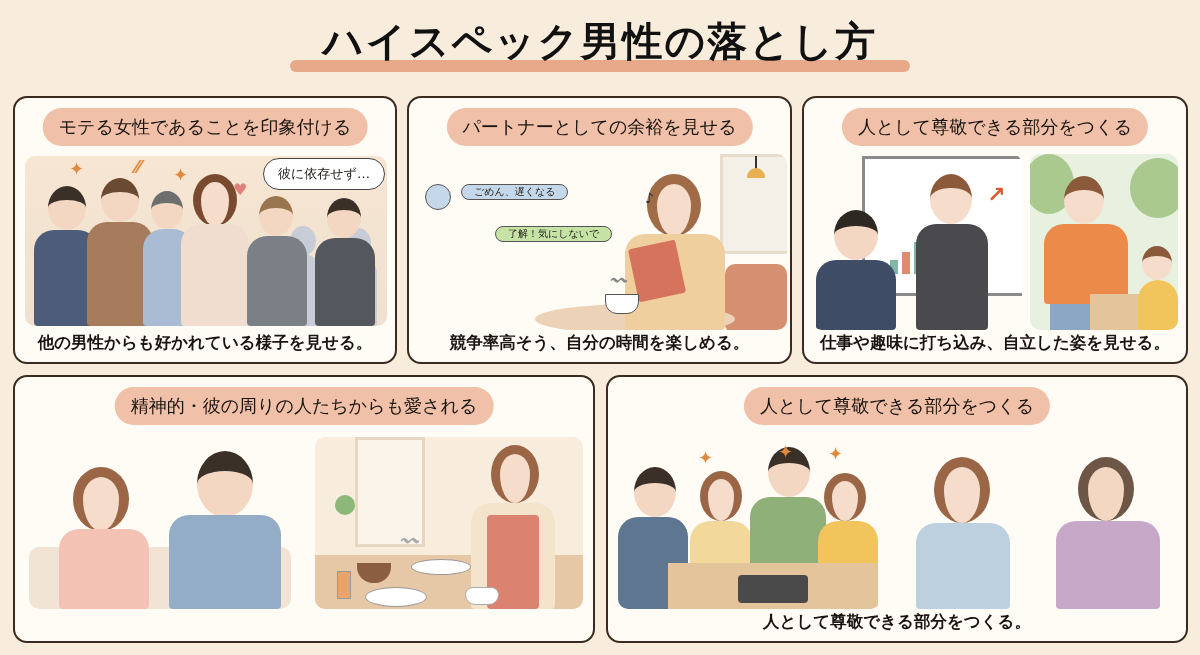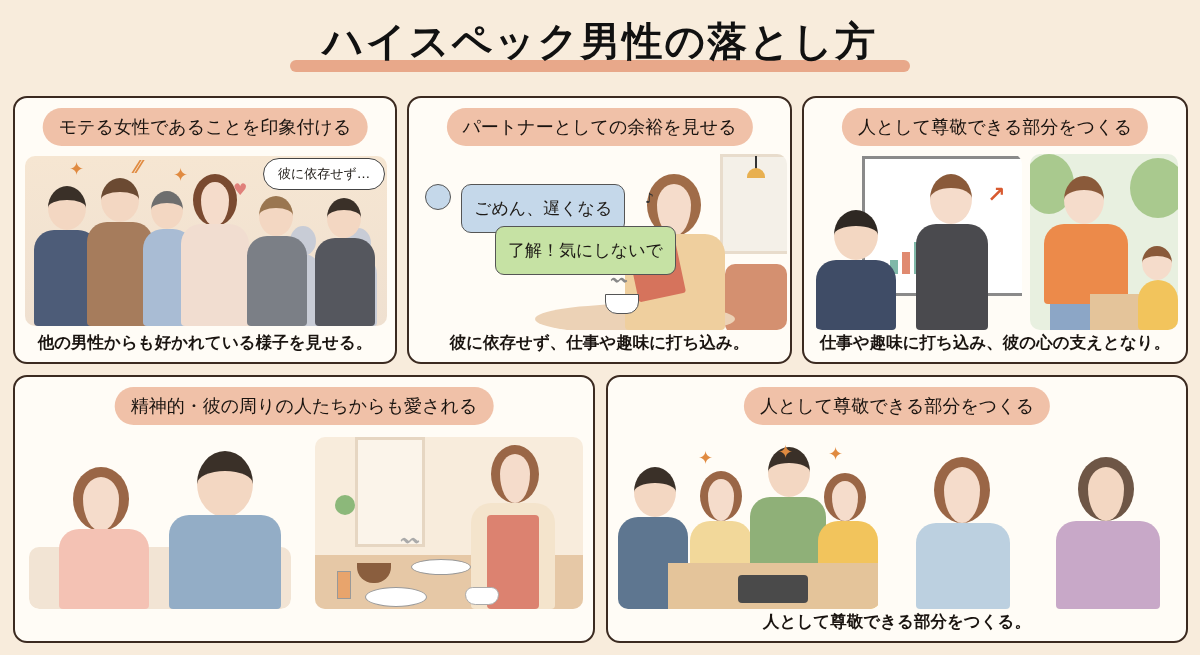--- a/index.html
+++ b/index.html
@@ -35,22 +35,22 @@
   }
   .caption {
     position: absolute; left: 0; right: 0; bottom: 8px;
     text-align: center; font-size: 16.5px; font-weight: bold; color: #1a1410;
     white-space: nowrap;
   }
   .scene {
     position: absolute; border-radius: 10px; overflow: hidden;
   }
   .bubble {
-    position: absolute; padding: 12px 12px; border: 1.5px solid #555;
-    border-radius: 10px; font-size: 17px; white-space: nowrap;
+    position: absolute; padding: 0 12px; border: 1.5px solid #555;
+    border-radius: 10px; font-size: 10px; white-space: nowrap;
   }
   .thought {
     position: absolute; background: #fff; border: 1.5px solid #444;
     border-radius: 30px; padding: 6px 14px; font-size: 13px; white-space: nowrap;
   }
   .fig { position: absolute; }
   .head { position: absolute; border-radius: 50%; }
   .body { position: absolute; border-radius: 20px 20px 4px 4px; }
   .sparkle { position: absolute; color: #e08a40; font-size: 18px; font-weight: bold; }
 </style>
@@ -131,21 +131,21 @@
     <span style="position:absolute; left:230px; top:36px; font-size:14px; color:#333;">♪</span>
 
     <div style="position:absolute; left:10px; top:30px; width:26px; height:26px; border-radius:50%; background:#c5d8ea; border:1.5px solid #555;"></div>
     <div class="bubble" style="left:46px; top:30px; background:#c5d8ea;">
       <span>ごめん、遅くなる</span>
     </div>
     <div class="bubble" style="left:80px; top:72px; background:#c6e2a4;border-radius:9px;">
       <span>了解！気にしないで</span>
     </div>
   </div>
-  <div class="caption">彼に依存せず、仕事や趣味に打ち込み。</div>
+  <div class="caption">競争率高そう、自分の時間を楽しめる。</div>
 </div>
 
 <div class="panel" style="left:802px; top:96px; width:386px; height:268px;">
   <div class="pill">人として尊敬できる部分をつくる</div>
   <div class="scene" style="left:8px; top:56px; width:210px; height:176px; background:#fffcf6;">
     <div style="position:absolute; left:50px; top:2px; width:165px; height:140px; background:#fff; border:3px solid #8a8a8a;"></div>
     <div style="position:absolute; left:78px; top:80px; width:40px; height:40px;">
       <div style="position:absolute; left:0; bottom:0; width:8px; height:14px; background:#7fb8a8;"></div>
       <div style="position:absolute; left:12px; bottom:0; width:8px; height:22px; background:#e08a70;"></div>
       <div style="position:absolute; left:24px; bottom:0; width:8px; height:32px; background:#7fb8a8;"></div>
@@ -167,21 +167,21 @@
       <div class="head" style="left:24px; top:0; width:40px; height:48px; background:#f5dccb; border-top:14px solid #8a5a3a;"></div>
       <div class="body" style="left:4px; top:48px; width:84px; height:80px; background:#ec8a4a;"></div>
       <div style="position:absolute; left:10px; top:128px; width:72px; height:26px; background:#8ca6c6;"></div>
     </div>
     <div style="position:absolute; left:60px; top:140px; width:60px; height:36px; background:#e4c49a;"></div>
     <div class="fig" style="left:108px; top:92px; width:40px; height:84px;">
       <div class="head" style="left:4px; top:0; width:30px; height:34px; background:#f5dccb; border-top:10px solid #8a5a3a;"></div>
       <div class="body" style="left:0; top:34px; width:40px; height:50px; background:#f2c45c;"></div>
     </div>
   </div>
-  <div class="caption">仕事や趣味に打ち込み、彼の心の支えとなり。</div>
+  <div class="caption">仕事や趣味に打ち込み、自立した姿を見せる。</div>
 </div>
 
 <div class="panel" style="left:13px; top:375px; width:582px; height:268px;">
   <div class="pill">精神的・彼の周りの人たちからも愛される</div>
   <div class="scene" style="left:14px; top:60px; width:262px; height:172px; background:#fffcf6;">
     <div style="position:absolute; left:0; top:110px; width:262px; height:62px; background:#f2e4d4; border-radius:10px;"></div>
     <div class="fig" style="left:20px; top:30px; width:110px; height:142px;">
       <div class="head" style="left:24px; top:0; width:56px; height:64px; background:#f5dccb; border:10px solid #9a6646; border-bottom:none;"></div>
       <div class="body" style="left:10px; top:62px; width:90px; height:80px; background:#f4c2b4;"></div>
     </div>

